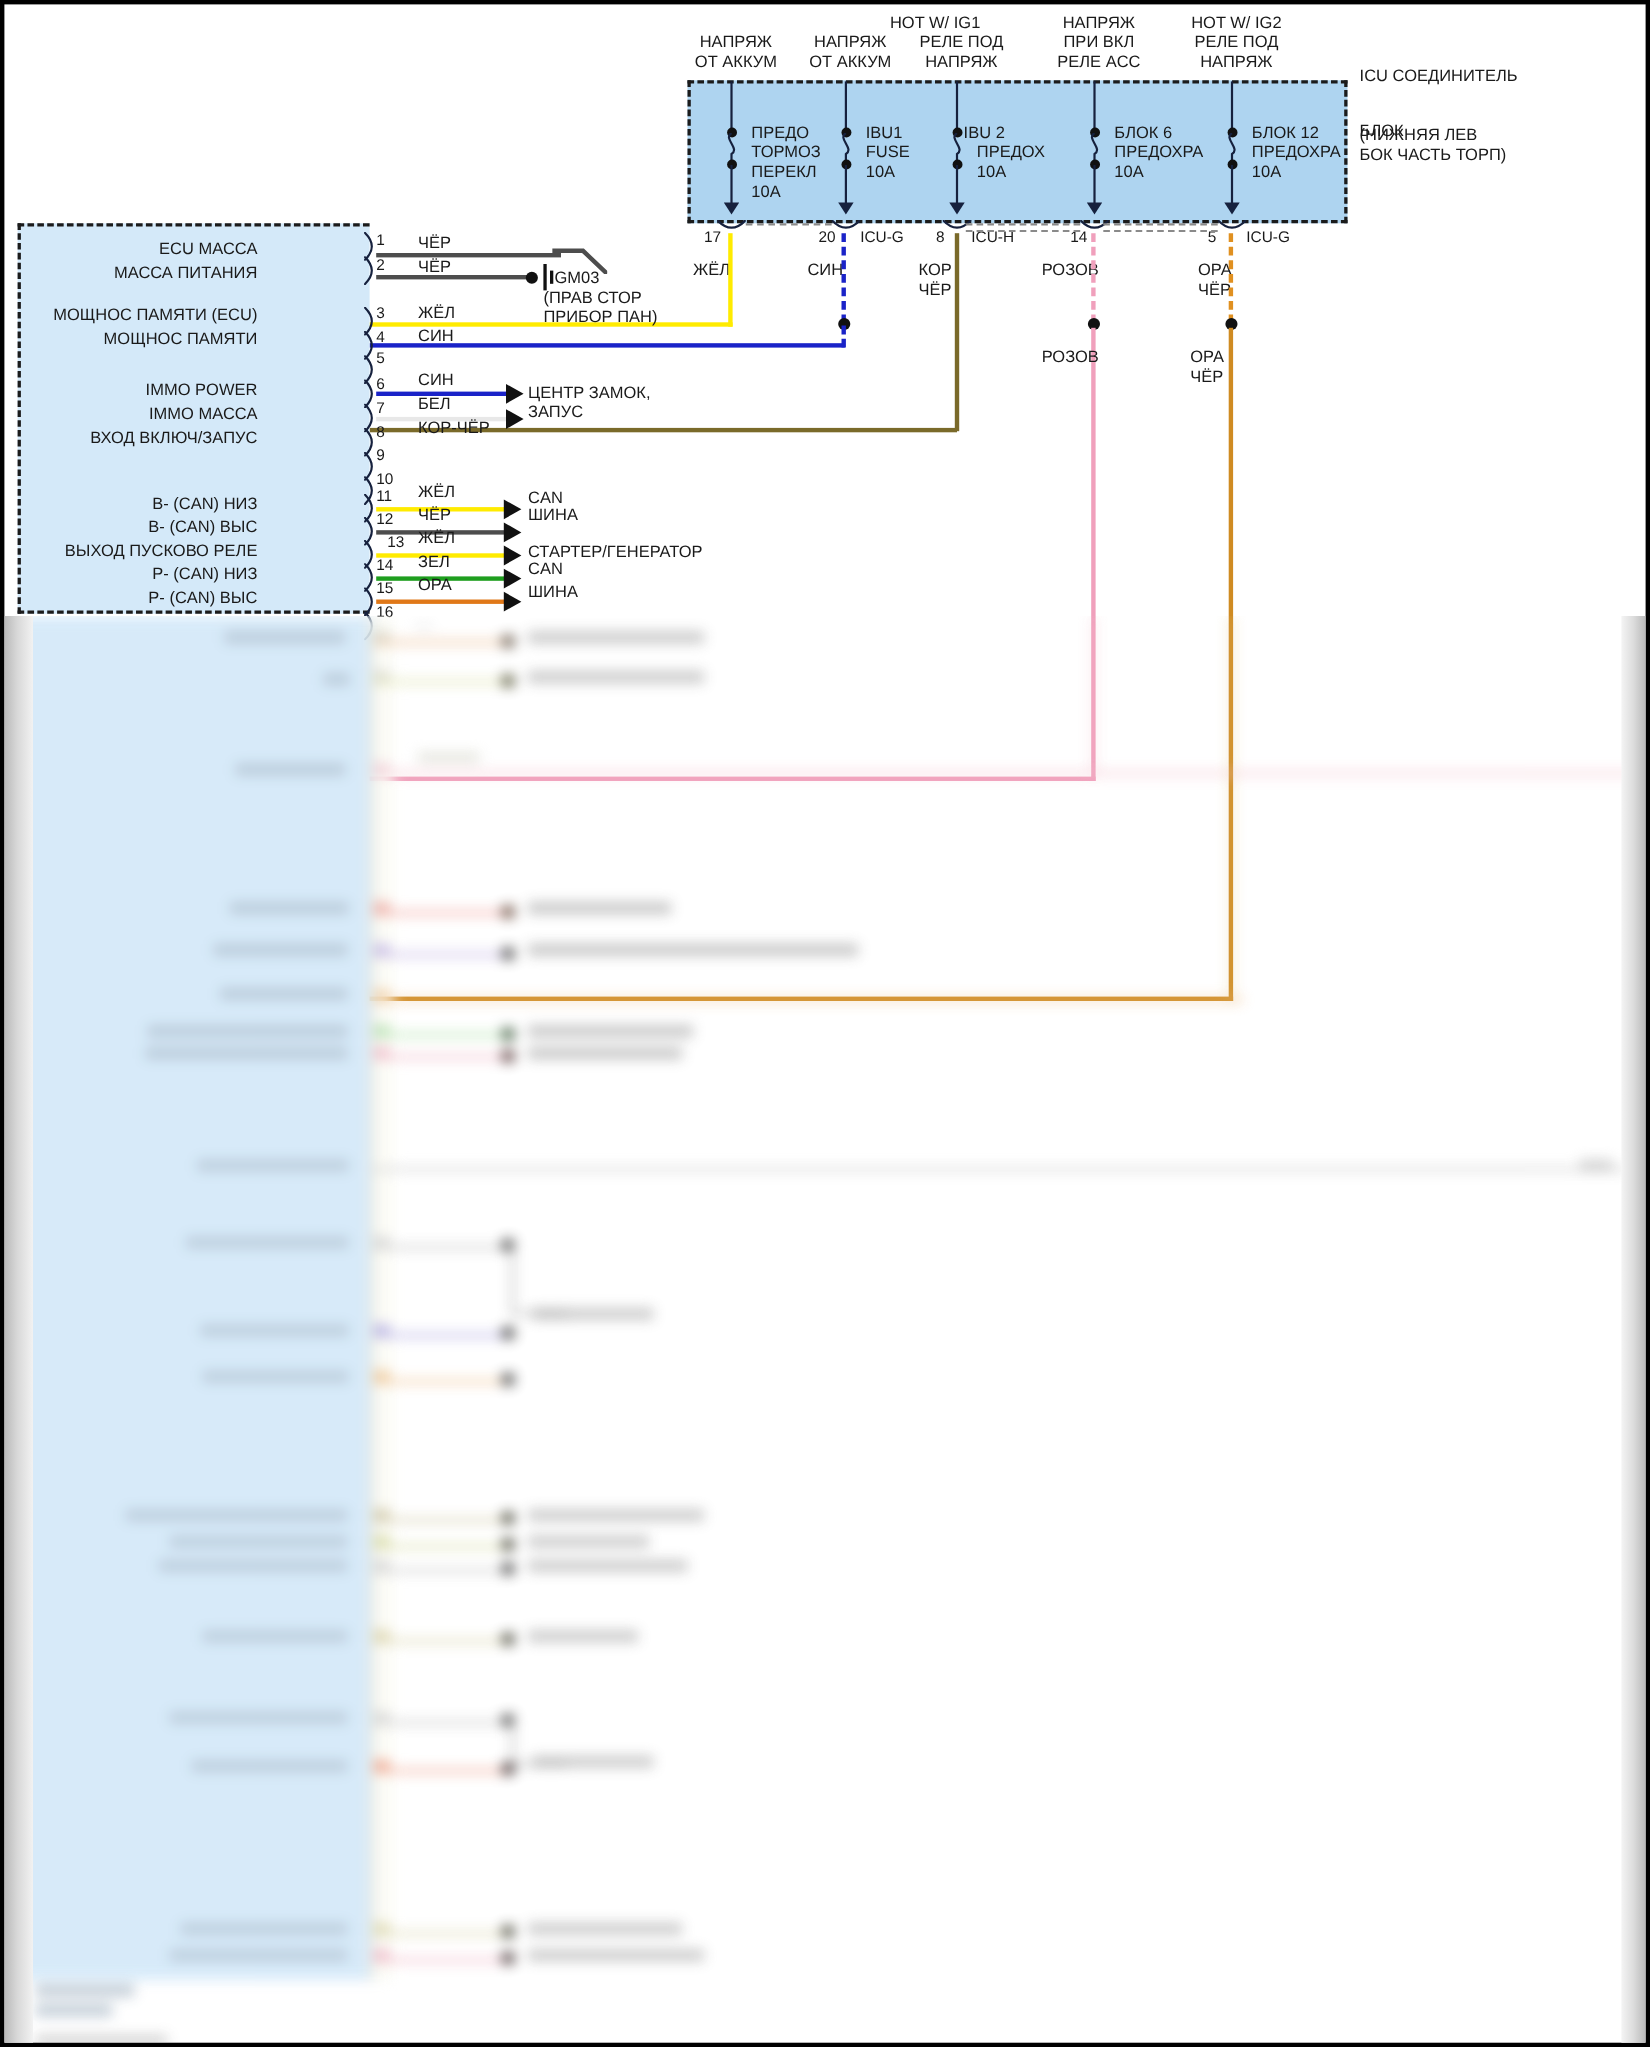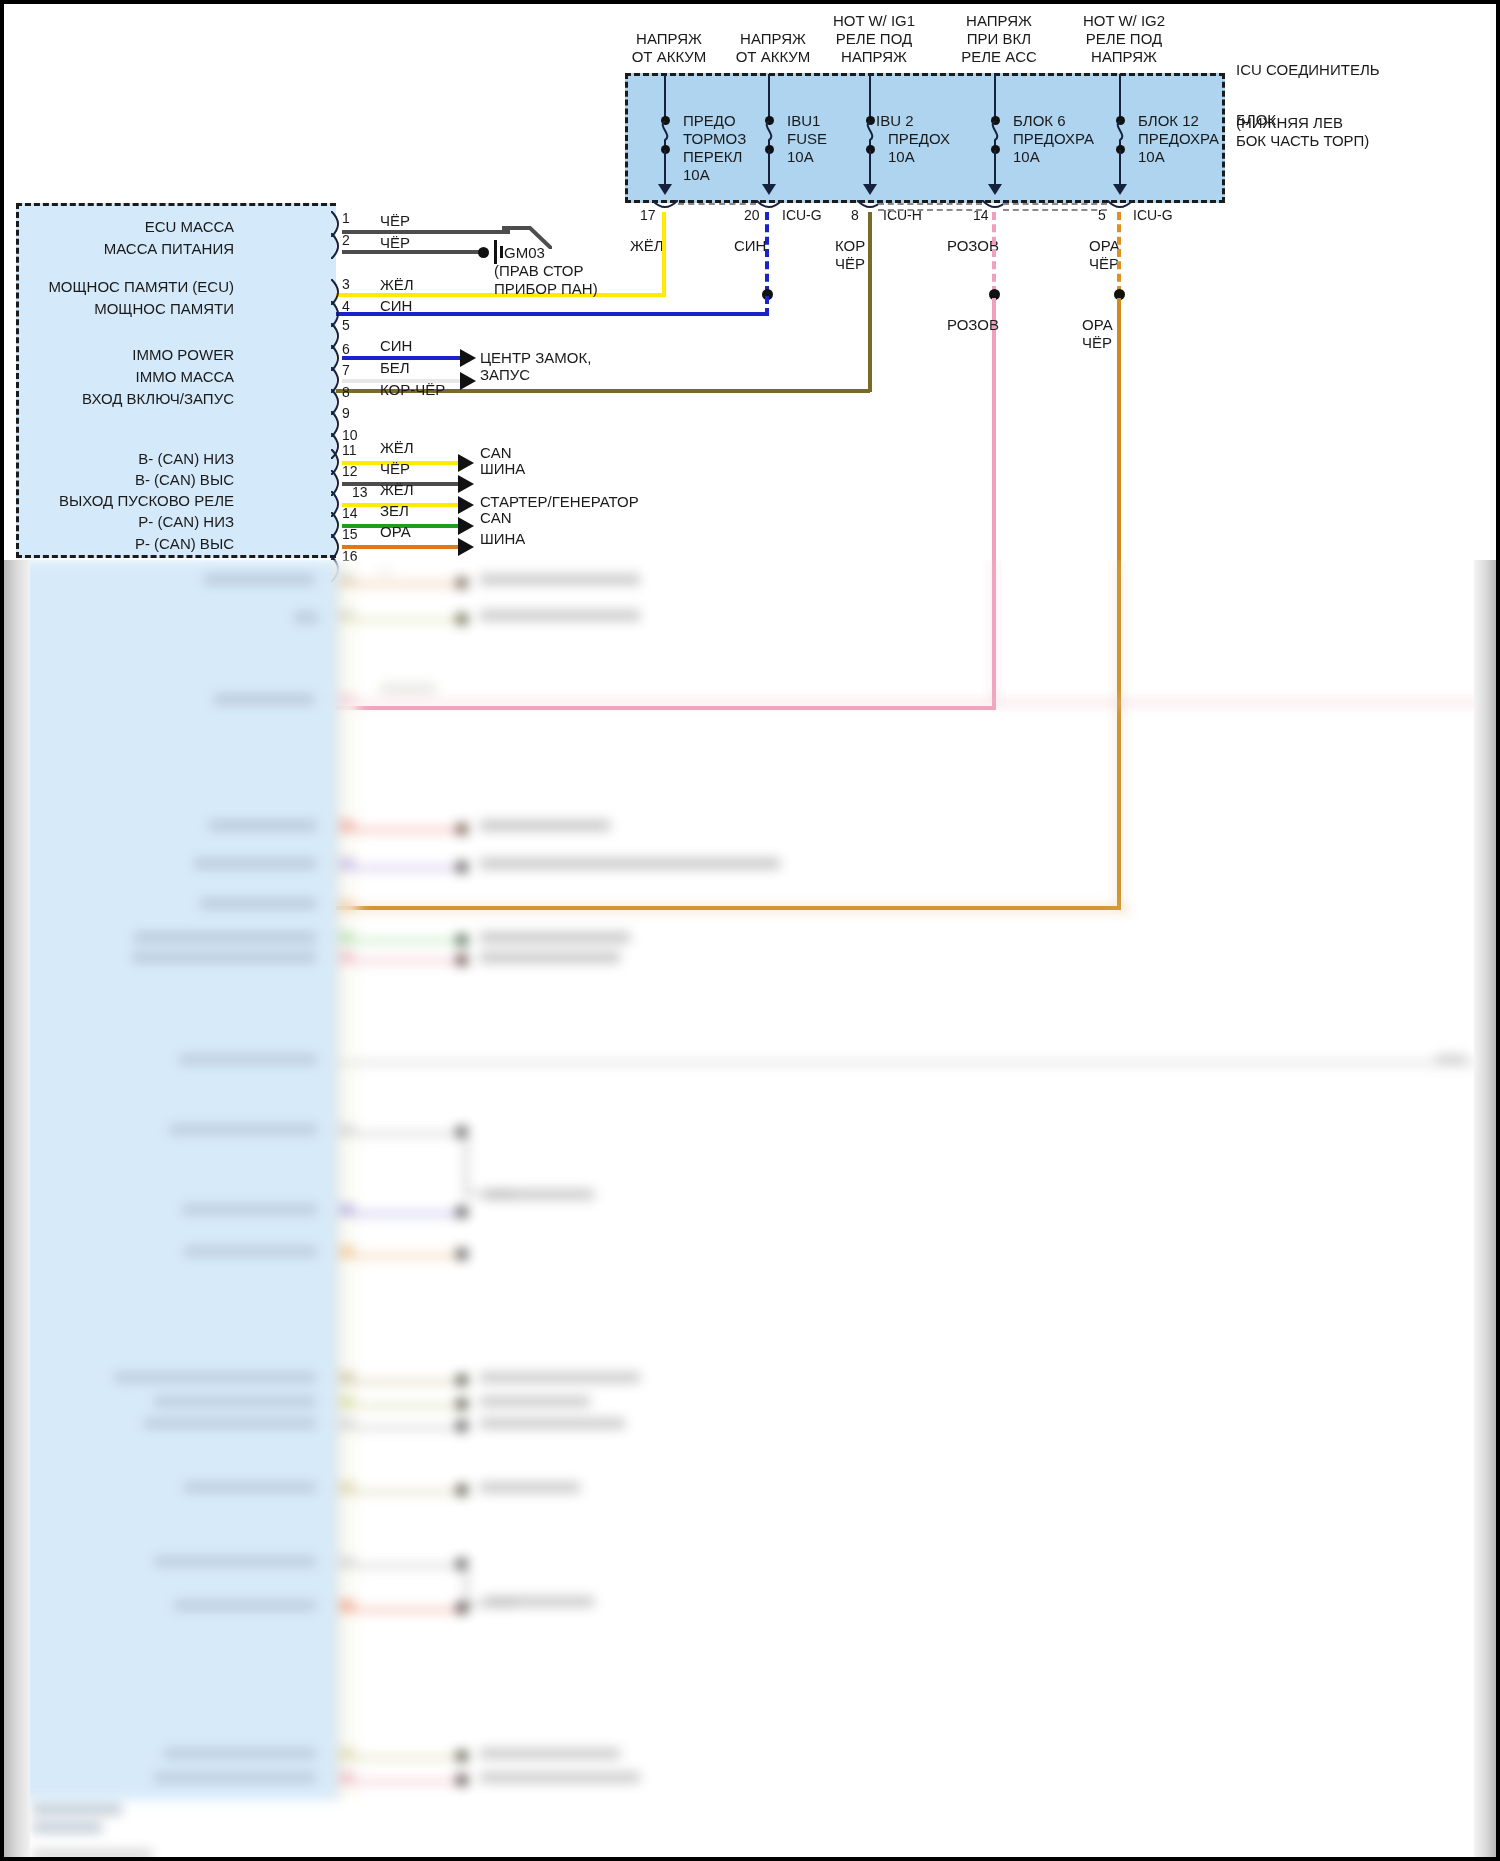--- a/index.html
+++ b/index.html
@@ -93,21 +93,21 @@
   <div class="abs dot" style="left:761px;top:141px;"></div>
   <div class="abs vline" style="left:764px;top:146px;height:38px;"></div>
   <div class="abs arrowdn" style="left:758px;top:180px;"></div>
   <div class="abs txt" style="left:783px;top:108px;">IBU1</div>
   <div class="abs txt" style="left:783px;top:126px;">FUSE</div>
   <div class="abs txt" style="left:783px;top:144px;">10A</div>
   <div class="abs txt sm" style="left:740px;top:203px;">20</div>
   <div class="abs txt sm" style="left:778px;top:203px;">ICU-G</div>
   <div class="abs txt" style="left:730px;top:233px;">СИН</div>
 
-  <div class="abs txt" style="left:805px;top:8px;width:130px;text-align:center;">HOT W/ IG1</div>
+  <div class="abs txt" style="left:805px;top:8px;width:130px;text-align:left;">HOT W/ IG1</div>
   <div class="abs txt" style="left:805px;top:26px;width:130px;text-align:center;">РЕЛЕ ПОД</div>
   <div class="abs txt" style="left:805px;top:44px;width:130px;text-align:center;">НАПРЯЖ</div>
   <div class="abs vline" style="left:865px;top:70px;height:47px;"></div>
   <div class="abs dot" style="left:862px;top:112px;"></div>
   <svg class="abs fusecoil" style="left:857px;top:117px;" width="18" height="27">
       <path d="M9 0 C1 5 17 14 9 19 L9 27" stroke="#16213e" stroke-width="2" fill="none"></path>
     </svg>
   <div class="abs dot" style="left:862px;top:141px;"></div>
   <div class="abs vline" style="left:865px;top:146px;height:38px;"></div>
   <div class="abs arrowdn" style="left:859px;top:180px;"></div>

